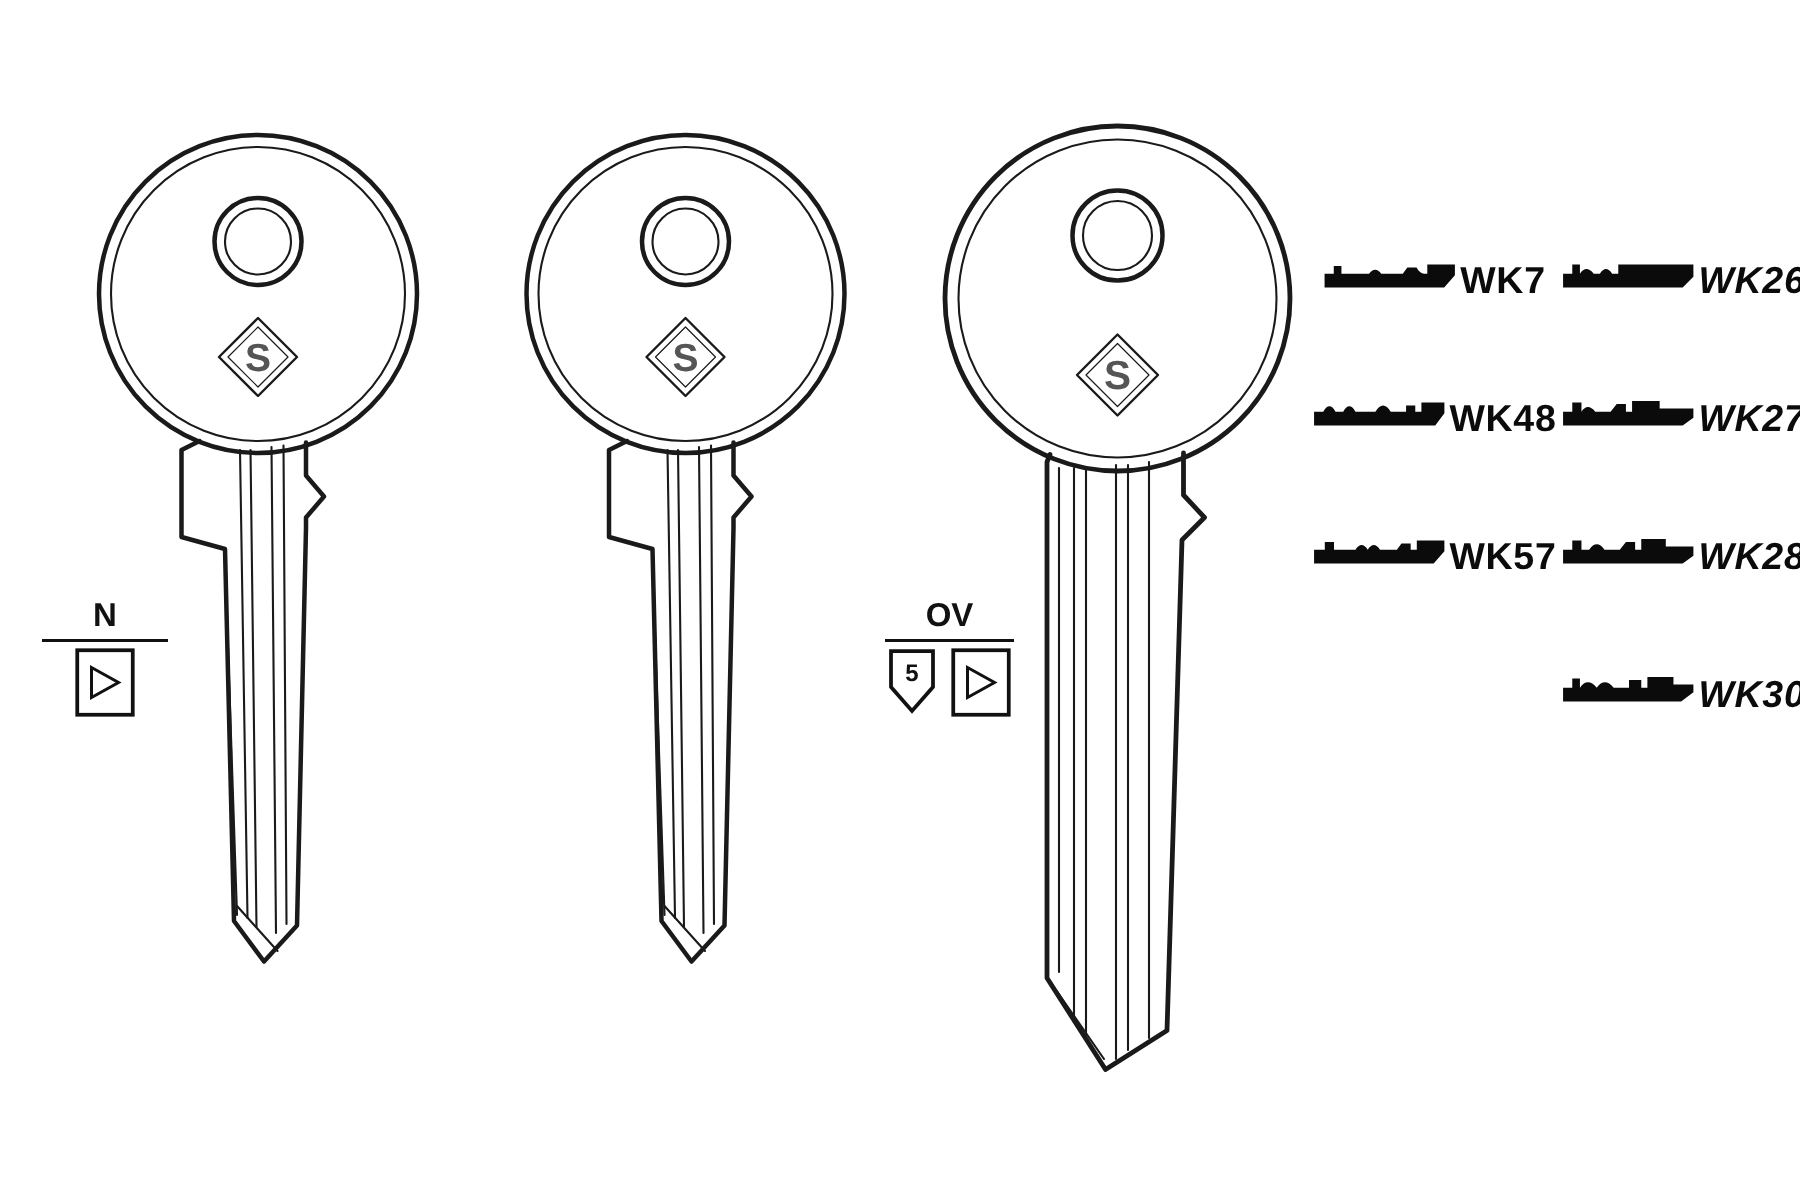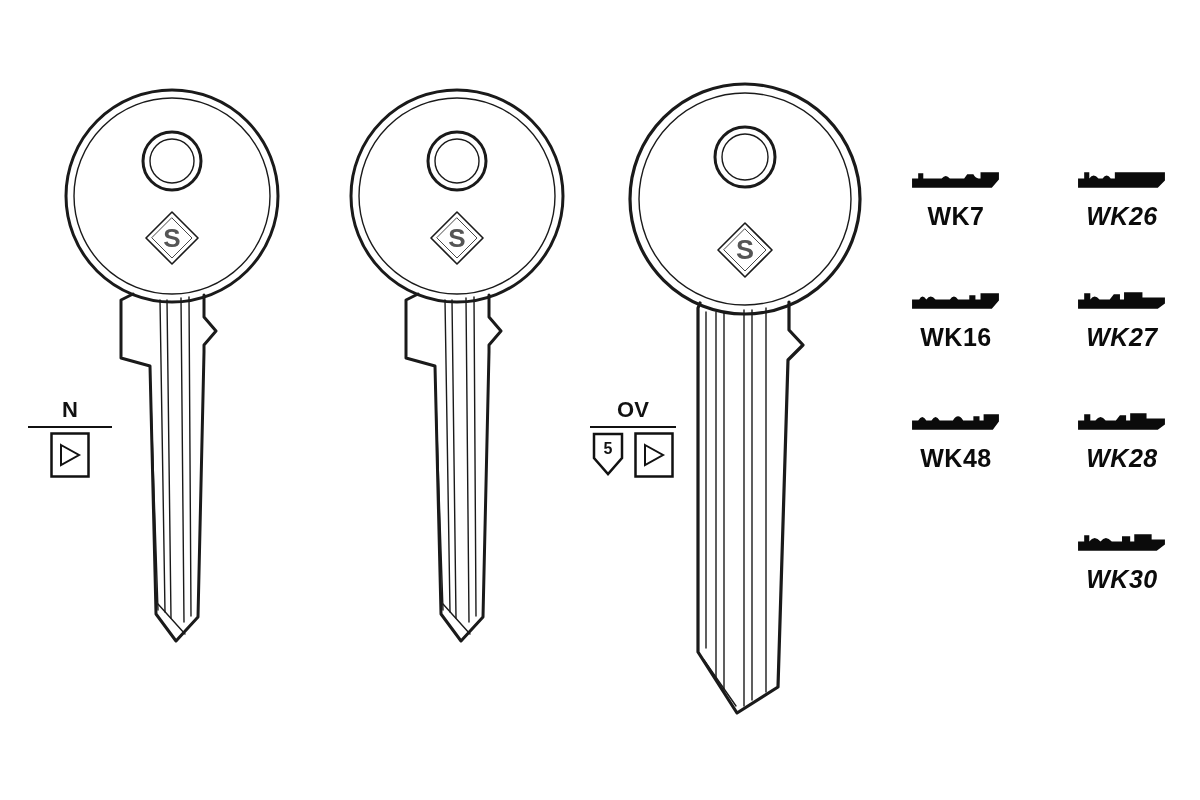--- a/index.html
+++ b/index.html
@@ -11,21 +11,21 @@
   .keys-layer{position:absolute;left:0;top:0;}
   
   .spec{position:absolute;}
   .spec-title{
     font-weight:bold;font-size:22px;line-height:32px;text-align:center;
     border-bottom:2.5px solid #111;color:#111;
   }
   .spec-symbols{display:flex;justify-content:center;align-items:flex-start;gap:10px;padding-top:4px;}
   
   .profiles-col{position:absolute;display:flex;flex-direction:column;align-items:center;width:112px;}
-  .profile-item{display:flex;flex-direction:column;align-items:center;margin-bottom:56px;}
+  .profile-item{display:flex;align-items:center;margin-bottom:56px;}
   .profile-label{
     font-weight:bold;font-size:25px;line-height:30px;margin-top:6px;
     color:#0b0b0b;letter-spacing:0.5px;
   }
 </style>
 </head>
 <body>
 
 <div class="canvas">
 
@@ -106,35 +106,35 @@
 
   <div class="profiles-col" style="left:900px;top:166px;">
 
     <div class="profile-item">
       <svg width="92" height="29" viewBox="0 0 90 28">
         <path fill="#0b0b0b" d="M2,21 L2,12 L8,12 L8,7 L13,7 L13,12 L31,12 Q35,7 39,12 L53,12 L56,8 L62,8 Q64,12 67,12 L69,12 L69,6 L87,6 L87,13 L80,21 Z"></path>
       </svg>
       <div class="profile-label">WK7</div>
     </div>
 
-    <div class="profile-item">
-      <svg width="92" height="29" viewBox="0 0 90 28">
-        <path fill="#0b0b0b" d="M2,21 L2,12 L9,12 Q12,6 16,12 Q20,6 25,12 L39,12 Q43,6 47,12 L58,12 L58,8 L64,8 L64,12 L69,12 L69,6 L87,6 L87,13 L80,21 Z"></path>
-      </svg>
-      <div class="profile-label">WK16</div>
-    </div>
 
 
     <div class="profile-item">
       <svg width="92" height="29" viewBox="0 0 90 28">
         <path fill="#0b0b0b" d="M2,21 L2,12 L8,12 Q12,5 16,12 L21,12 Q25,5 29,12 L42,12 Q47,4 52,12 L62,12 L62,8 L68,8 L68,12 L72,12 L72,6 L87,6 L87,13 L81,21 Z"></path>
       </svg>
       <div class="profile-label">WK48</div>
     </div>
 
+    <div class="profile-item">
+      <svg width="92" height="29" viewBox="0 0 90 28">
+        <path fill="#0b0b0b" d="M2,21 L2,12 L9,12 L9,7 L15,7 L15,12 L29,12 Q33,6 37,12 Q41,6 45,12 L56,12 L59,8 L65,8 L65,12 L69,12 L69,6 L87,6 L87,13 L80,21 Z"></path>
+      </svg>
+      <div class="profile-label">WK57</div>
+    </div>
   </div>
 
   <div class="profiles-col" style="left:1066px;top:166px;font-style:italic;">
 
     <div class="profile-item">
       <svg width="92" height="29" viewBox="0 0 90 28">
         <path fill="#0b0b0b" d="M2,21 L2,12 L8,12 L8,6 L13,6 L13,12 Q17,6 22,12 L26,12 Q30,6 34,12 L38,12 L38,6 L87,6 L87,14 L80,21 Z"></path>
       </svg>
       <div class="profile-label">WK26</div>
     </div>

